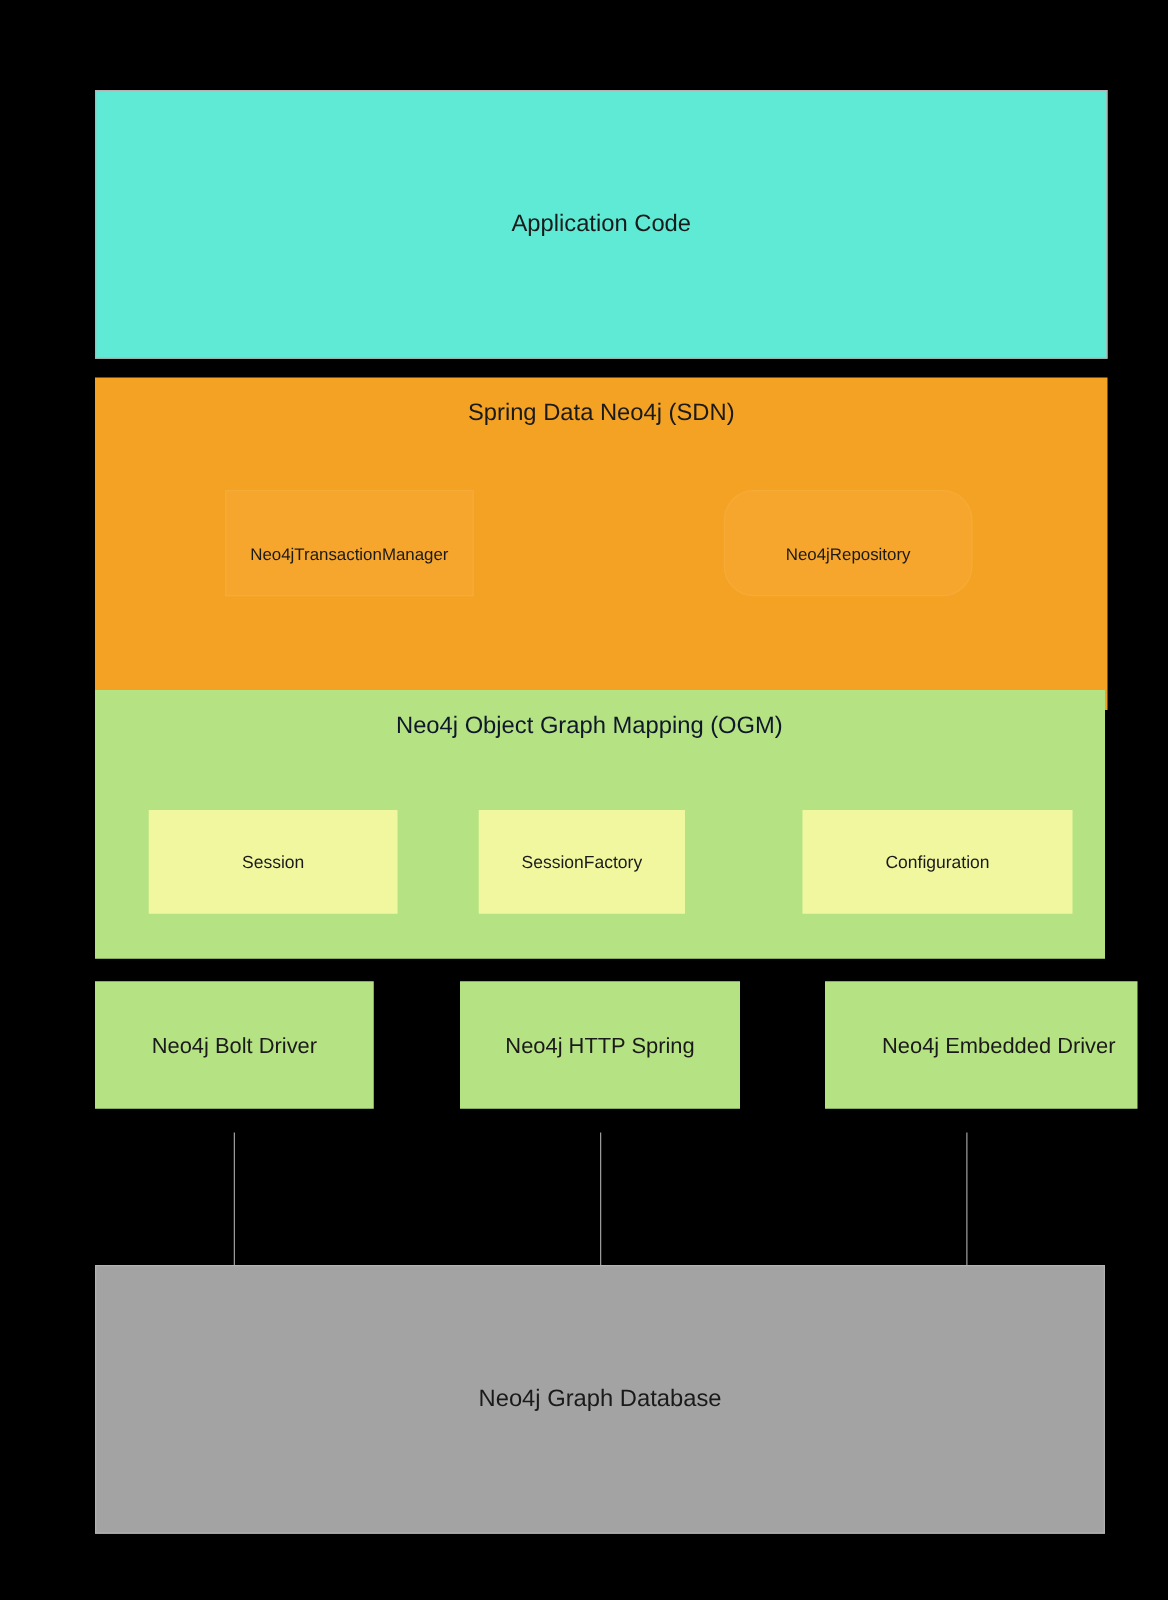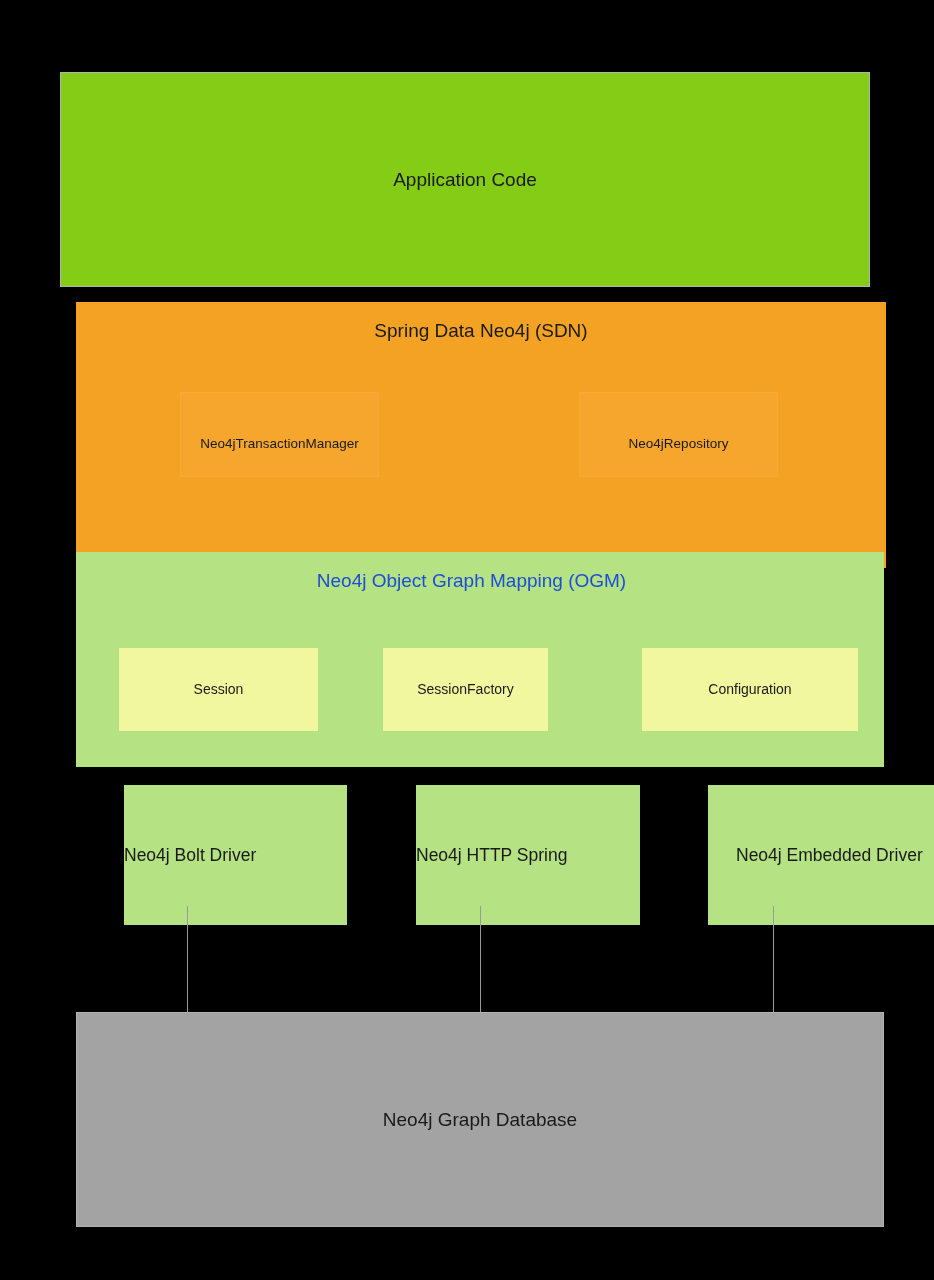--- a/index.html
+++ b/index.html
@@ -20,25 +20,25 @@
     overflow: hidden;
   }
 
   .layer {
     position: absolute;
     box-sizing: border-box;
   }
 
   
   .app-layer {
-    left: 60px;
+    left: 76px;
     top: 72px;
     width: 810px;
     height: 215px;
-    background: #84cc16;
+    background: #5eead4;
     border: 1px solid #b3b3b3;
   }
   .app-label {
     position: absolute;
     left: 0;
     right: 0;
     top: 50%;
     transform: translateY(-50%);
     text-align: center;
     font-size: 19px;
@@ -68,21 +68,21 @@
     top: 90px;
     height: 85px;
     background: #f6a62d;
     border: 1px solid #f6ab38;
     box-sizing: border-box;
     display: flex;
     align-items: center;
     justify-content: center;
   }
   .sdn-box.box-0 { left: 104px; width: 199px; }
-  .sdn-box.box-1 { left: 503px; width: 199px; }
+  .sdn-box.box-1 { left: 503px; width: 199px; border-radius: 24px; }
   .sdn-box-label {
     font-size: 13.5px;
     color: #1a1a1a;
     text-align: center;
     line-height: 1.2;
     margin-top: 20px;
   }
 
   
   .ogm-layer {
@@ -92,21 +92,21 @@
     height: 215px;
     background: #b5e283;
   }
   .ogm-title {
     position: absolute;
     left: 0;
     right: 17px;
     top: 18px;
     text-align: center;
     font-size: 19px;
-    color: #1d4ed8;
+    color: #0f172a;
   }
   .ogm-box {
     position: absolute;
     top: 96px;
     height: 83px;
     background: #f1f79f;
     display: flex;
     align-items: center;
     justify-content: center;
   }
@@ -117,25 +117,25 @@
     font-size: 14px;
     color: #1a1a1a;
     text-align: center;
     line-height: 1.2;
   }
 
   
   .driver-box {
     position: absolute;
     top: 785px;
-    height: 140px;
+    height: 102px;
     background: #b5e283;
     display: flex;
     align-items: center;
-    margin-left: 48px;
+    justify-content: center;
   }
   .driver-box.dv-0 { left: 76px;  width: 223px; }
   .driver-box.dv-1 { left: 368px; width: 224px; }
   .driver-box.dv-2 { left: 660px; width: 222px; padding-left: 28px; }
   .driver-label {
     font-size: 17.5px;
     color: #1a1a1a;
     text-align: center;
     line-height: 1.2;
     white-space: nowrap;

